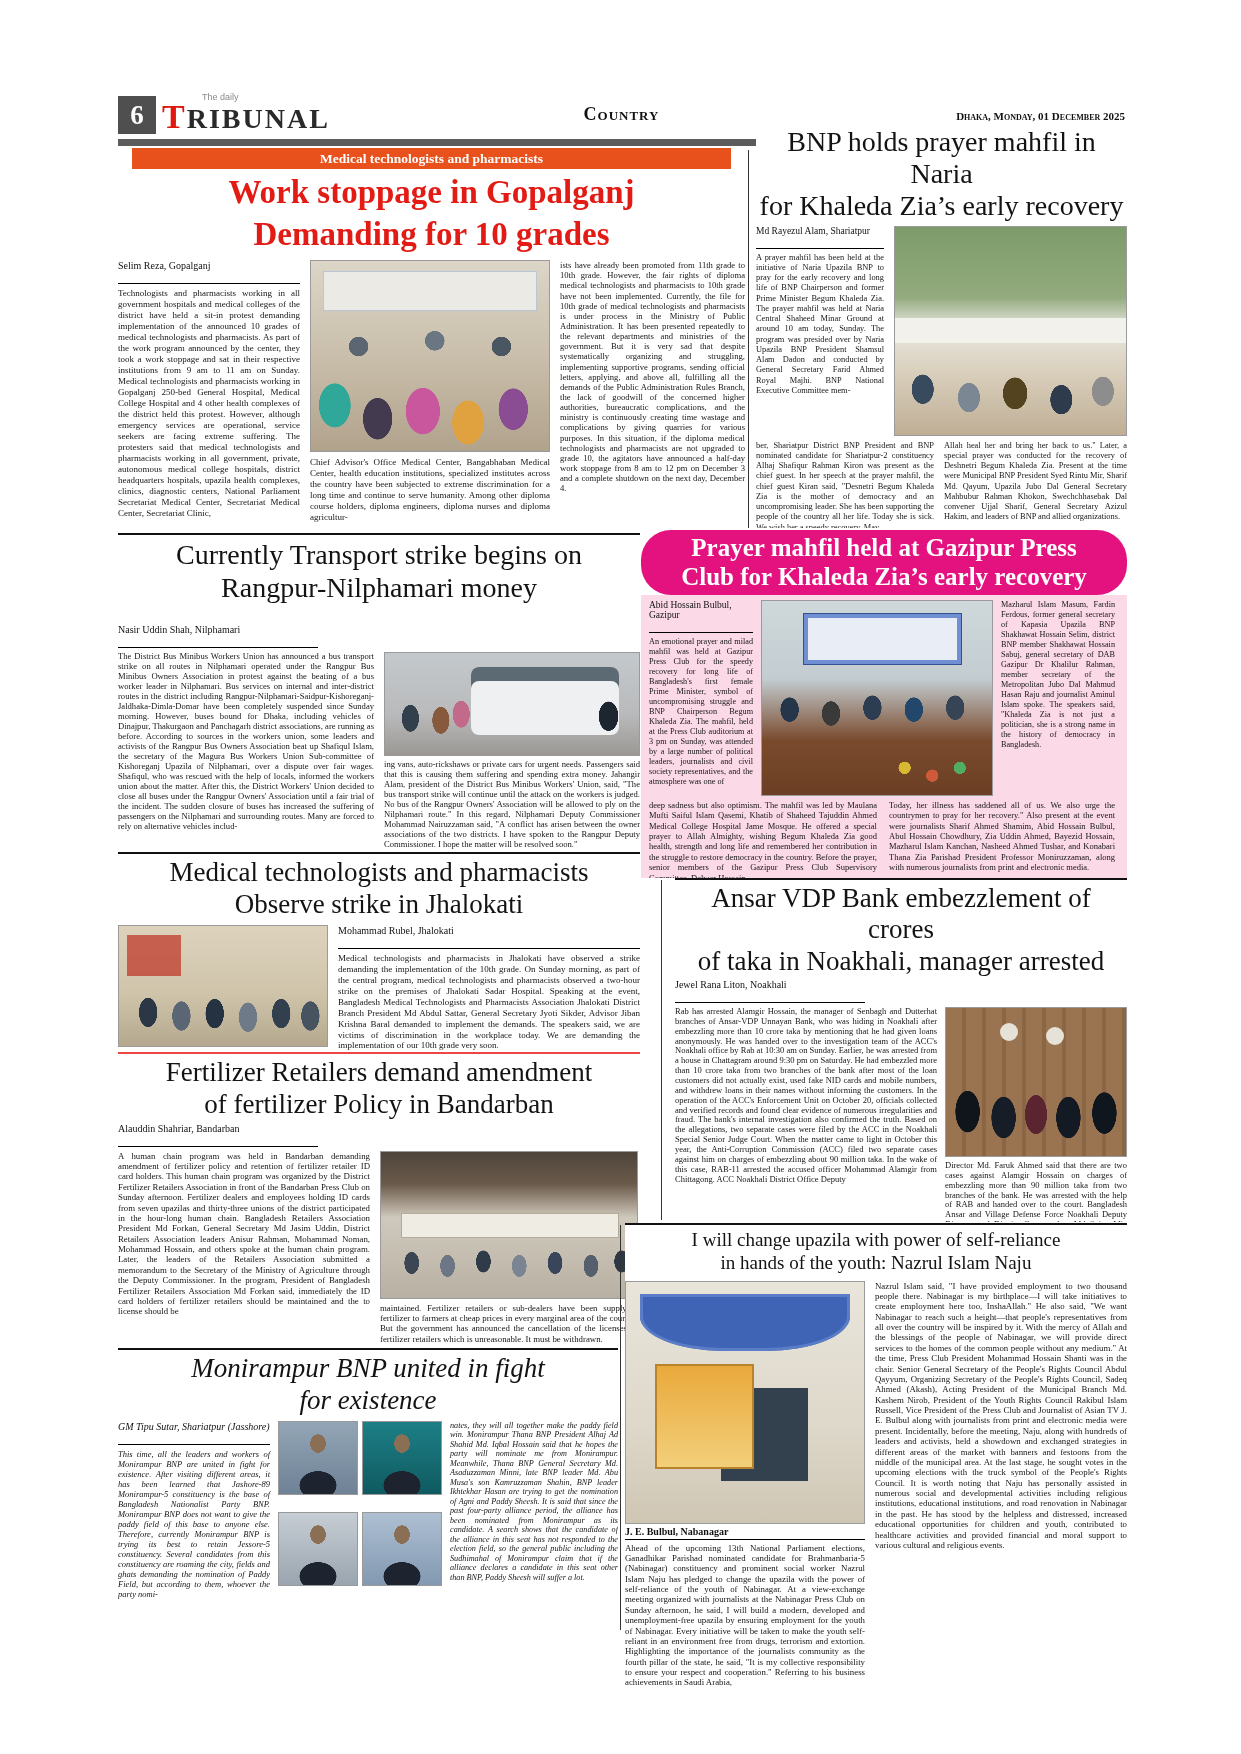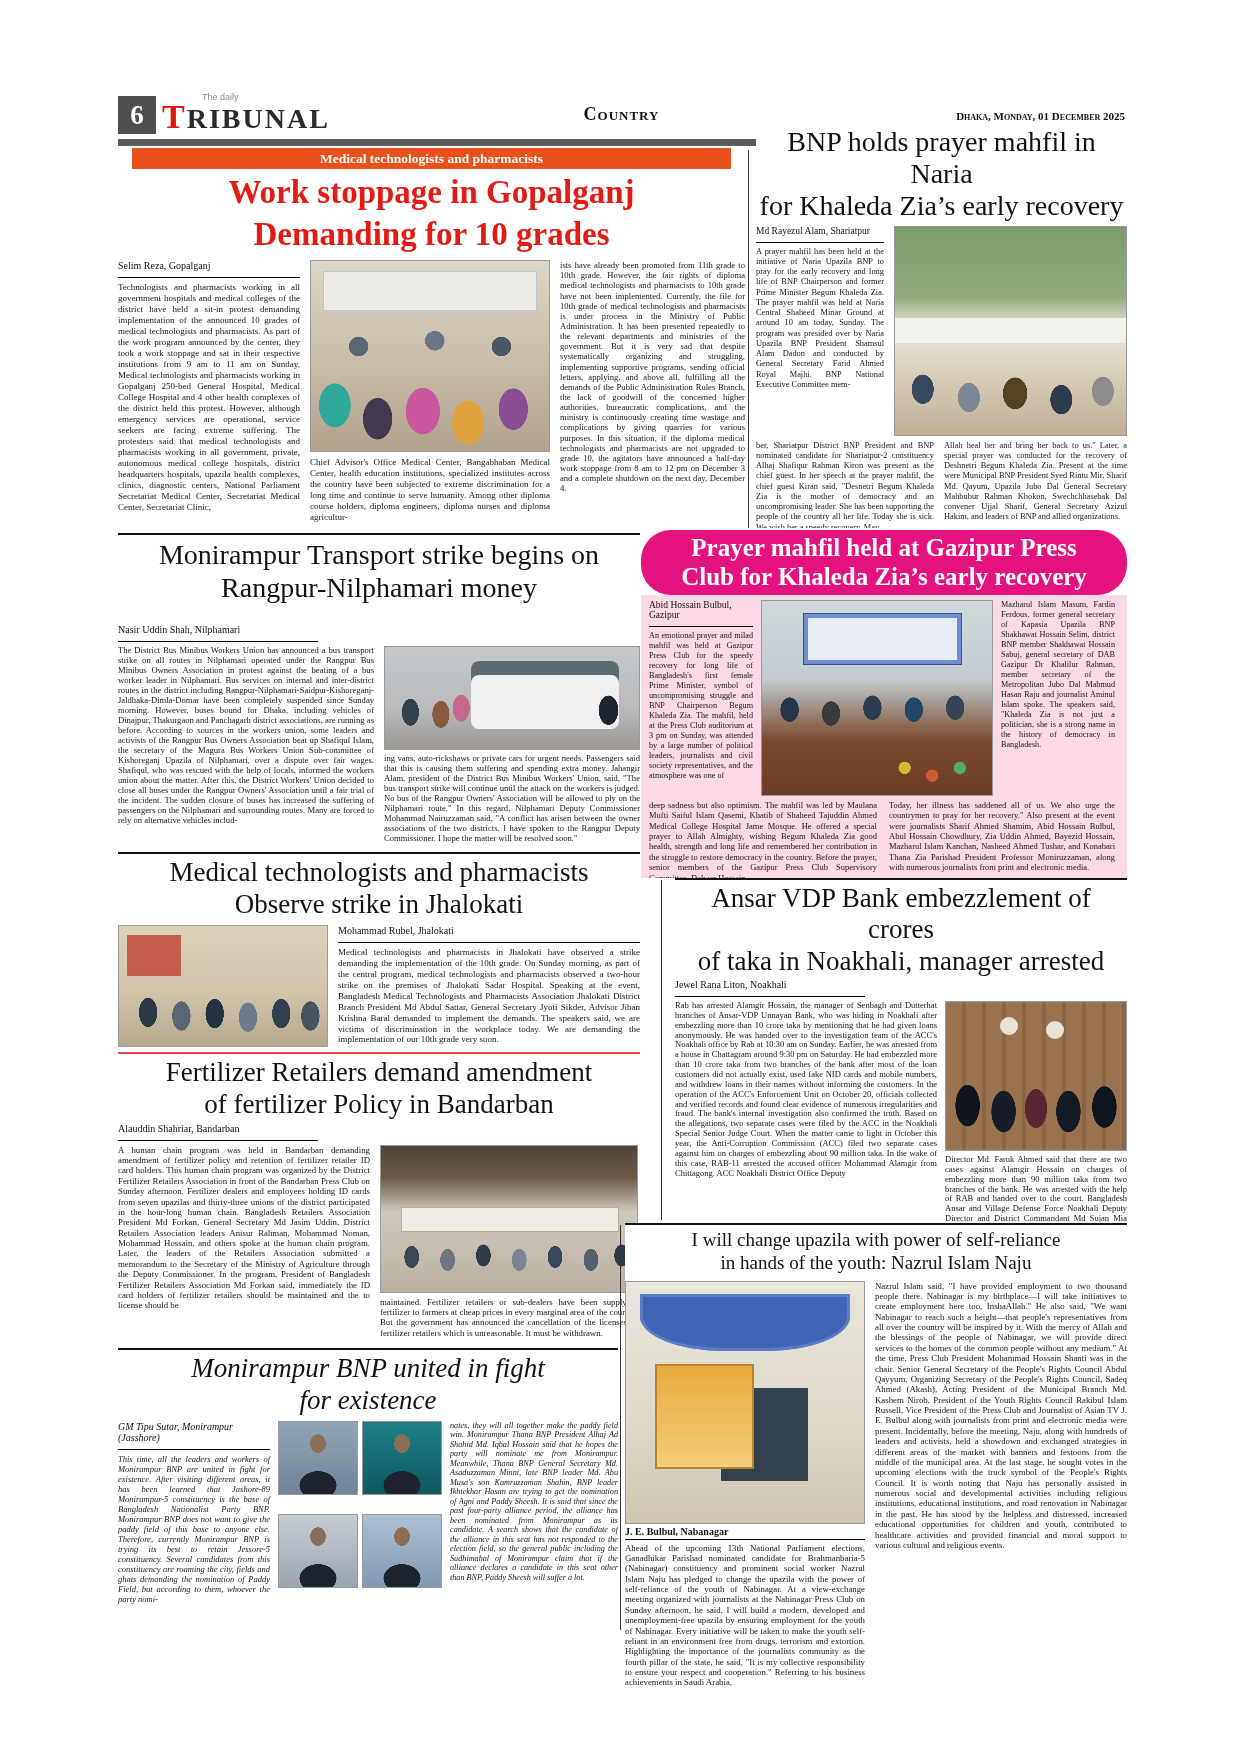--- a/index.html
+++ b/index.html
@@ -6,21 +6,21 @@
   body{width:1241px;height:1754px;position:relative;background:#fff;
        font-family:"Liberation Serif",serif;color:#111;}
   .abs{position:absolute;box-sizing:border-box;}
   .art{position:absolute;box-sizing:border-box;overflow:hidden;background:#fff;}
   .hl{font-family:"Liberation Serif",serif;font-weight:400;text-align:center;margin:0;color:#131313;}
   .hl span{display:block;}
   .hl.red{color:#e31b15;font-weight:bold;}
   .kicker{background:#e8511c;color:#fff;font-weight:bold;font-size:13.5px;
           text-align:center;height:21px;line-height:21px;margin:0 14px 3px;}
   .byline{font-size:10px;font-weight:400;border-bottom:1.6px solid #000;
-          padding-bottom:6px;margin-bottom:4px;}
+          padding-bottom:12px;margin-bottom:4px;}
   .body{font-size:9px;line-height:1.22;text-align:justify;margin:0;color:#161616;}
   .cols{display:flex;gap:10px;}
   .col{box-sizing:border-box;}
   .hrule{position:absolute;background:#5c5c5c;}
   .vline{position:absolute;width:1px;background:#333;}
   
   .pageno{position:absolute;left:0;top:4px;width:38px;height:38px;background:#4f4f4f;
           color:#fff;font-size:27px;font-weight:bold;text-align:center;line-height:38px;}
   .logo{position:absolute;left:44px;top:0;}
   .logo-small{font-size:9px;color:#8a8a8a;margin-left:40px;font-family:"Liberation Sans",sans-serif;}
@@ -176,21 +176,21 @@
       <p class="body" style="font-size:8.4px;">ber, Shariatpur District BNP President and BNP nominated candidate for Shariatpur-2 constituency Alhaj Shafiqur Rahman Kiron was present as the chief guest. In her speech at the prayer mahfil, the chief guest Kiran said, "Desnetri Begum Khaleda Zia is the mother of democracy and an uncompromising leader. She has been supporting the people of the country all her life. Today she is sick. We wish her a speedy recovery. May</p>
     </div>
     <div class="col" style="width:183px;">
       <p class="body" style="font-size:8.4px;">Allah heal her and bring her back to us." Later, a special prayer was conducted for the recovery of Deshnetri Begum Khaleda Zia. Present at the time were Municipal BNP President Syed Rintu Mir, Sharif Md. Qayum, Upazila Jubo Dal General Secretary Mahbubur Rahman Khokon, Swechchhasebak Dal convener Ujjal Sharif, General Secretary Azizul Hakim, and leaders of BNP and allied organizations.</p>
     </div>
   </div>
 </div>
 
 <div class="art" id="a3" style="left:118px;top:533px;width:522px;height:317px;border-top:2px solid #111;padding-top:3px;">
   <h1 class="hl" style="font-size:28px;line-height:1.18;">
-    <span>Monirampur Transport strike begins on</span>
+    <span>Currently Transport strike begins on</span>
     <span>Rangpur-Nilphamari money</span>
   </h1>
   <div class="byline" style="width:200px;margin-top:20px;">Nasir Uddin Shah, Nilphamari</div>
   <div class="cols">
     <div class="col" style="width:256px;">
       <p class="body" style="font-size:8.6px;line-height:1.16;">The District Bus Minibus Workers Union has announced a bus transport strike on all routes in Nilphamari operated under the Rangpur Bus Minibus Owners Association in protest against the beating of a bus worker leader in Nilphamari. Bus services on internal and inter-district routes in the district including Rangpur-Nilphamari-Saidpur-Kishoreganj-Jaldhaka-Dimla-Domar have been completely suspended since Sunday morning. However, buses bound for Dhaka, including vehicles of Dinajpur, Thakurgaon and Panchagarh district associations, are running as before. According to sources in the workers union, some leaders and activists of the Rangpur Bus Owners Association beat up Shafiqul Islam, the secretary of the Magura Bus Workers Union Sub-committee of Kishoreganj Upazila of Nilphamari, over a dispute over fair wages. Shafiqul, who was rescued with the help of locals, informed the workers union about the matter. After this, the District Workers' Union decided to close all buses under the Rangpur Owners' Association until a fair trial of the incident. The sudden closure of buses has increased the suffering of passengers on the Nilphamari and surrounding routes. Many are forced to rely on alternative vehicles includ-</p>
     </div>
     <div class="col" style="width:256px;">
       <div class="ph ph-bus" style="width:256px;height:104px;margin-bottom:4px;"></div>
       <p class="body" style="font-size:8.6px;line-height:1.16;">ing vans, auto-rickshaws or private cars for urgent needs. Passengers said that this is causing them suffering and spending extra money. Jahangir Alam, president of the District Bus Minibus Workers' Union, said, "The bus transport strike will continue until the attack on the workers is judged. No bus of the Rangpur Owners' Association will be allowed to ply on the Nilphamari route." In this regard, Nilphamari Deputy Commissioner Mohammad Nairuzzaman said, "A conflict has arisen between the owner associations of the two districts. I have spoken to the Rangpur Deputy Commissioner. I hope the matter will be resolved soon."</p>
@@ -281,21 +281,21 @@
   </div>
 </div>
 
 <div class="art" id="a8" style="left:118px;top:1348px;width:500px;height:284px;border-top:2px solid #111;padding-top:3px;font-style:italic;">
   <h1 class="hl" style="font-size:27px;line-height:1.18;">
     <span>Monirampur BNP united in fight</span>
     <span>for existence</span>
   </h1>
   <div class="cols" style="margin-top:4px;gap:8px;">
     <div class="col" style="width:152px;">
-      <div class="byline">GM Tipu Sutar, Monirampur (Jasshore)</div>
+      <div class="byline">GM Tipu Sutar, Shariatpur (Jasshore)</div>
       <p class="body" style="font-size:8.5px;line-height:1.18;">This time, all the leaders and workers of Monirampur BNP are united in fight for existence. After visiting different areas, it has been learned that Jashore-89 Monirampur-5 constituency is the base of Bangladesh Nationalist Party BNP. Monirampur BNP does not want to give the paddy field of this base to anyone else. Therefore, currently Monirampur BNP is trying its best to retain Jessore-5 constituency. Several candidates from this constituency are roaming the city, fields and ghats demanding the nomination of Paddy Field, but according to them, whoever the party nomi-</p>
     </div>
     <div class="col pgrid" style="width:164px;">
       <div class="portrait p1"></div>
       <div class="portrait p2"></div>
       <div class="portrait p3"></div>
       <div class="portrait p4"></div>
     </div>
     <div class="col" style="width:168px;">
       <p class="body" style="font-size:8.2px;line-height:1.16;">nates, they will all together make the paddy field win. Monirampur Thana BNP President Alhaj Ad Shahid Md. Iqbal Hossain said that he hopes the party will nominate me from Monirampur. Meanwhile, Thana BNP General Secretary Md. Asaduzzaman Minni, late BNP leader Md. Abu Musa's son Kamruzzaman Shahin, BNP leader Ikhtekhar Hasan are trying to get the nomination of Agni and Paddy Sheesh. It is said that since the past four-party alliance period, the alliance has been nominated from Monirampur as its candidate. A search shows that the candidate of the alliance in this seat has not responded to the election field, so the general public including the Sudhimahal of Monirampur claim that if the alliance declares a candidate in this seat other than BNP, Paddy Sheesh will suffer a lot.</p>

